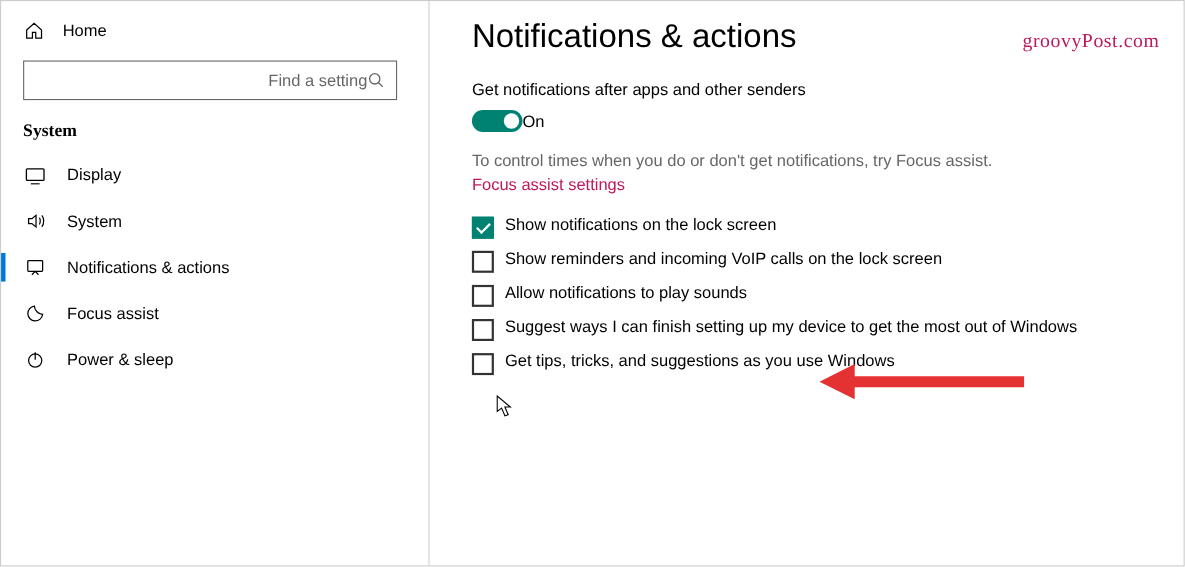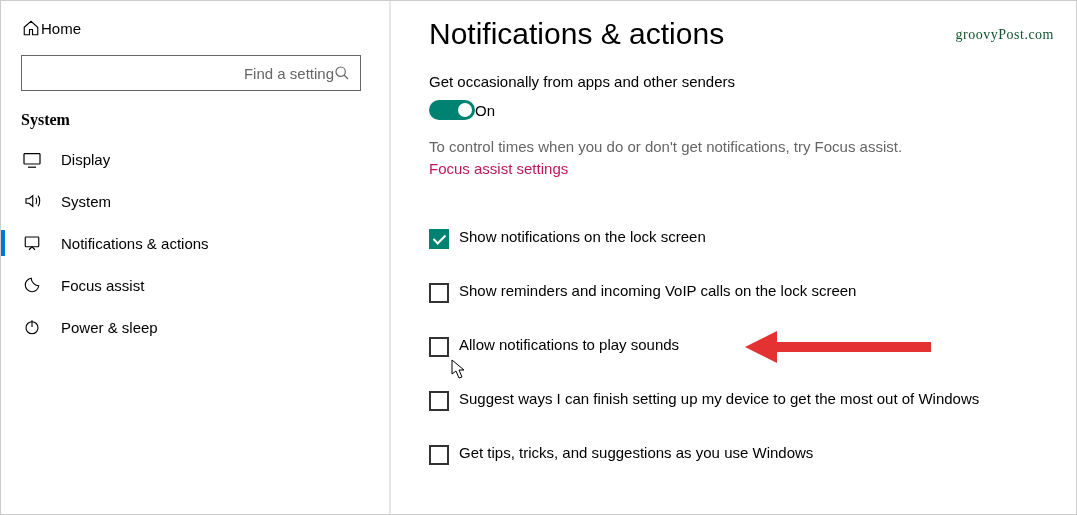--- a/index.html
+++ b/index.html
@@ -15,20 +15,21 @@
   }
   .layout { display: flex; height: 100%; }
   .sidebar {
     width: 388px;
     padding: 10px 0 0 0;
     position: relative;
   }
   .home-row {
     display: flex;
     align-items: center;
+    gap: 16px;
     padding: 8px 20px;
     font-size: 15px;
     cursor: pointer;
   }
   .home-row .ic { width: 20px; display:flex; justify-content:center; }
   .search-wrap { padding: 10px 20px 14px 20px; }
   .search {
     width: 340px;
     height: 36px;
     border: 1px solid #666;
@@ -93,21 +94,21 @@
   .toggle .knob {
     position: absolute;
     right: 3px; top: 3px;
     width: 14px; height: 14px;
     border-radius: 50%;
     background: #fff;
   }
   .toggle-label { font-size: 15px; }
   .helper { color: #666; font-size: 15px; margin-bottom: 5px; }
   .link { color: #be185d; font-size: 15px; margin-bottom: 18px; cursor: pointer; display:inline-block; }
-  .cb-row { display: flex; align-items: flex-start; gap: 10px; margin-bottom: 9px; font-size: 15px; margin-top: 32px; }
+  .cb-row { display: flex; align-items: flex-start; gap: 10px; margin-bottom: 9px; font-size: 15px; }
   .cb {
     width: 20px; height: 20px;
     border: 2px solid #333;
     flex-shrink: 0;
     margin-top: 2px;
     position: relative;
     cursor: pointer;
   }
   .cb.checked {
     background: #008272;
@@ -120,22 +121,22 @@
     width: 5px; height: 10px;
     border: solid #fff;
     border-width: 0 2px 2px 0;
     transform: rotate(45deg);
   }
   .cb-row span { line-height: 1.35; max-width: 540px; }
   .watermark {
     position: absolute;
     top: 26px; right: 22px;
     font-family: Georgia, serif;
-    font-size: 14px;
-    color: #14532d;
+    font-size: 18px;
+    color: #be185d;
     letter-spacing: 0.5px;
   }
   .arrow {
     position: absolute;
     left: 742px;
     top: 328px;
     pointer-events: none;
   }
   .cursor {
     position: absolute;
@@ -224,21 +225,21 @@
     </div>
   </div>
 
   <div class="divider"></div>
 
   <div class="content">
     <div class="watermark">groovyPost.com</div>
 
     <h1 class="page-title">Notifications &amp; actions</h1>
 
-    <div class="sub-label">Get occasionally from apps and other senders</div>
+    <div class="sub-label">Get notifications after apps and other senders</div>
     <div class="toggle-row">
       <div class="toggle">
           <div class="knob"></div>
         </div>
       <div class="toggle-label">On</div>
     </div>
 
     <div class="helper">To control times when you do or don't get notifications, try Focus assist.</div>
     <div class="link">Focus assist settings</div>
 

